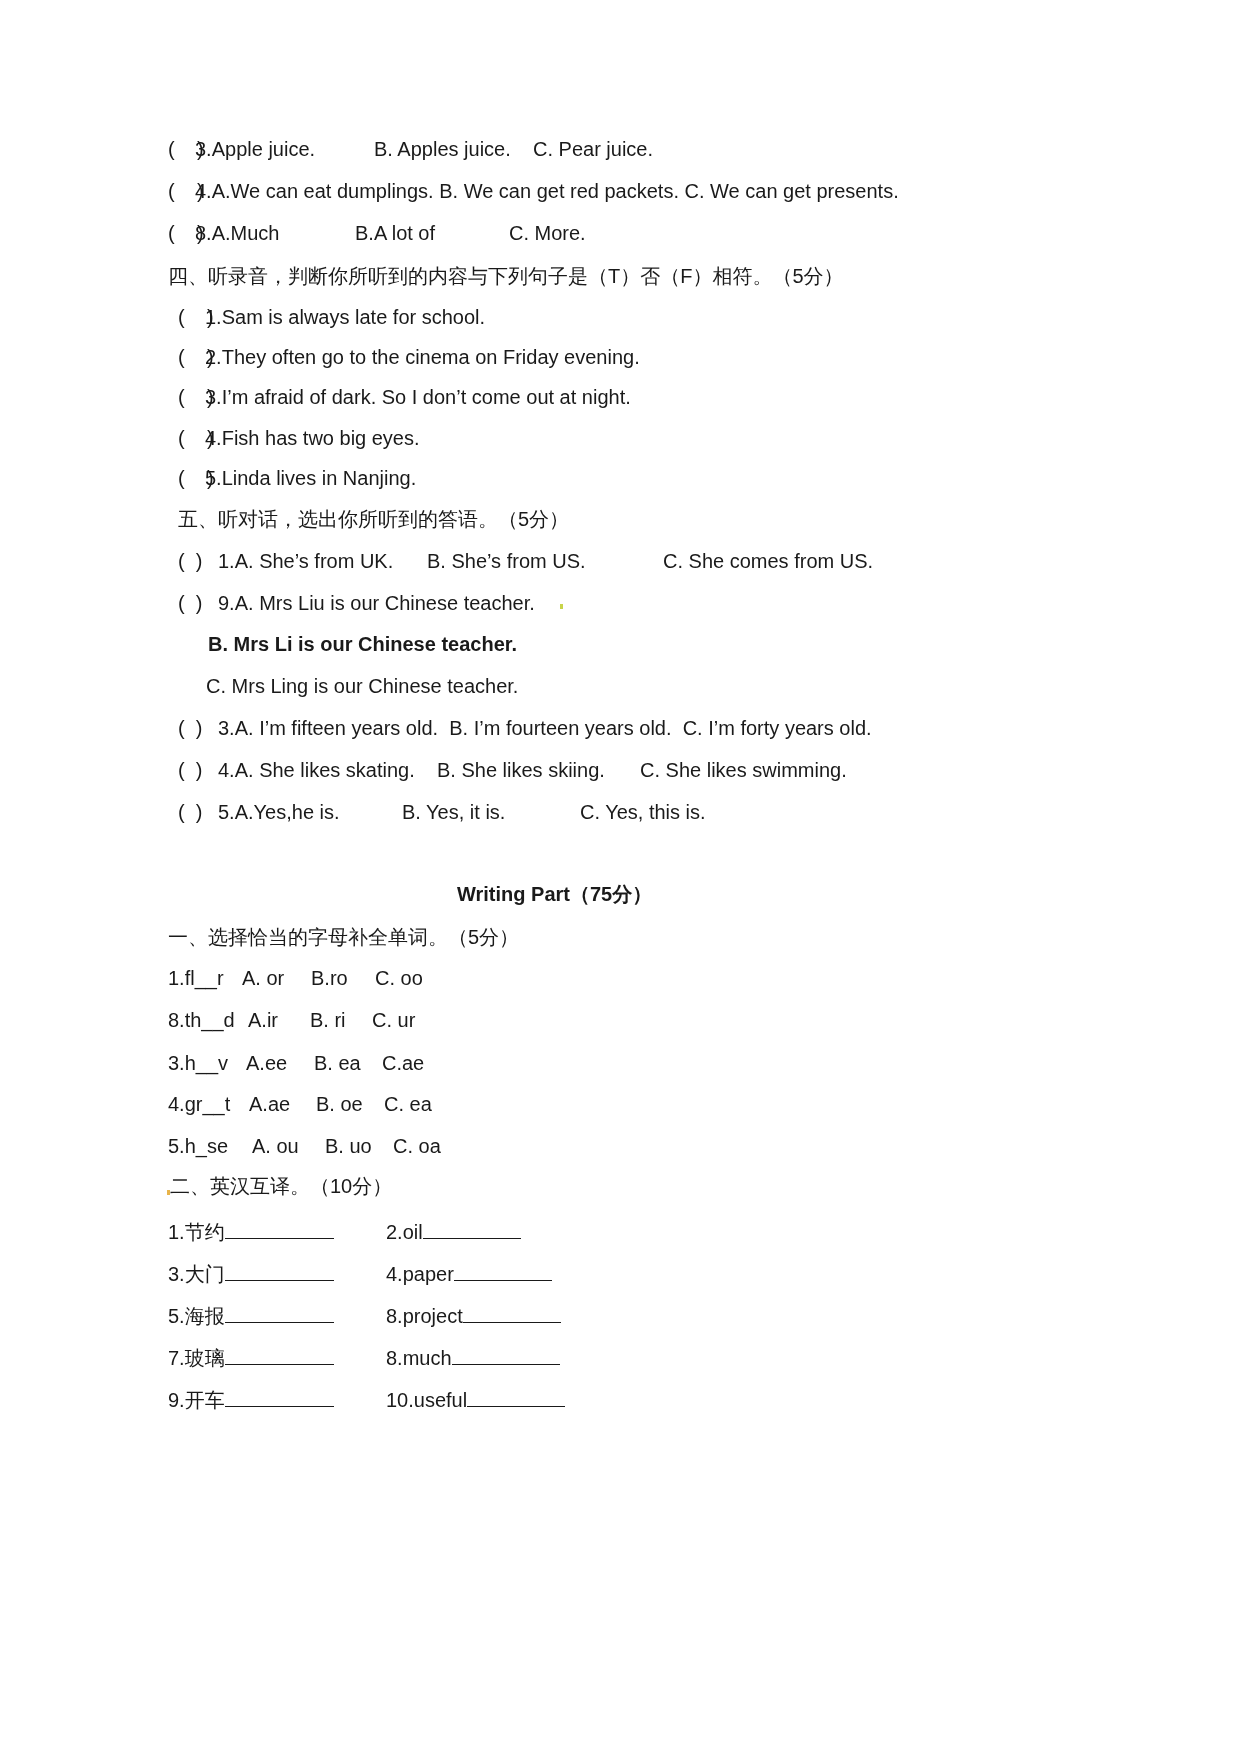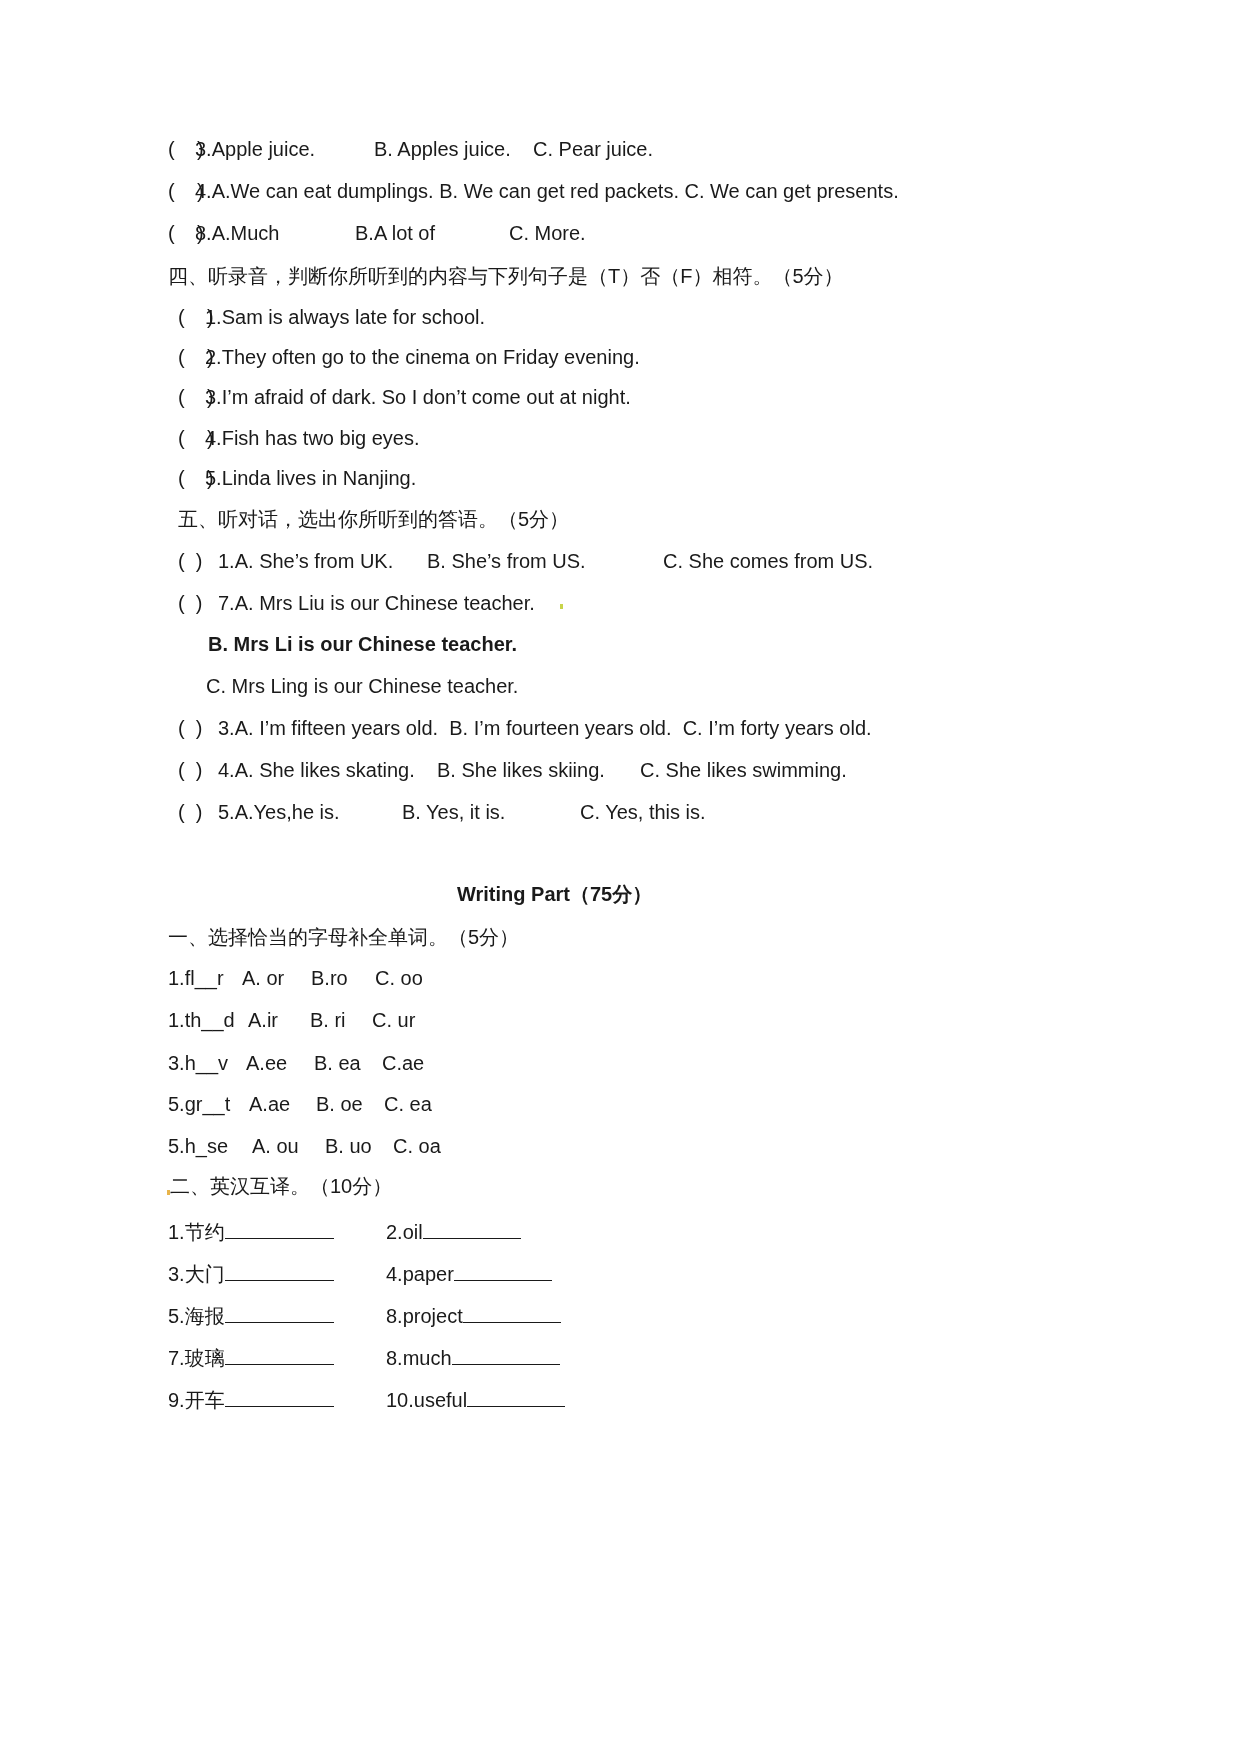--- a/index.html
+++ b/index.html
@@ -55,21 +55,21 @@
 
 <div class="line" style="left:178px; top:507px;">五、听对话，选出你所听到的答语。（5分）</div>
 <div class="line" style="left:178px; top:549px;">
   <span class="seg" style="left:0;">(  )</span>
   <span class="seg" style="left:40px;">1.A. She’s from UK.</span>
   <span class="seg" style="left:249px;">B. She’s from US.</span>
   <span class="seg" style="left:437px;margin-left:48px;">C. She comes from US.</span>
 </div>
 <div class="line" style="left:178px; top:591px;">
   <span class="seg" style="left:0;">(  )</span>
-  <span class="seg" style="left:40px;">7.A. Mrs Liu is our Chinese teacher.</span>
+  <span class="seg" style="left:40px;">9.A. Mrs Liu is our Chinese teacher.</span>
 </div>
 <div class="mark" style="left:560px; top:604px; background:#c8d44a;"></div>
 <div class="line" style="left:208px; top:632px;font-weight:bold;">B. Mrs Li is our Chinese teacher.</div>
 <div class="line" style="left:206px; top:674px;">C. Mrs Ling is our Chinese teacher.</div>
 <div class="line" style="left:178px; top:716px;">
   <span class="seg" style="left:0;">(  )</span>
   <span class="seg" style="left:40px;">3.A. I’m fifteen years old.  B. I’m fourteen years old.  C. I’m forty years old.</span>
 </div>
 <div class="line" style="left:178px; top:758px;">
   <span class="seg" style="left:0;">(  )</span>
@@ -87,33 +87,33 @@
 <div class="line bold" style="left:457px; top:882px;">Writing Part（75分）</div>
 
 <div class="line" style="left:168px; top:925px;">一、选择恰当的字母补全单词。（5分）</div>
 <div class="line" style="left:168px; top:966px;">
   <span class="seg" style="left:0;">1.fl__r</span>
   <span class="seg" style="left:74px;">A. or</span>
   <span class="seg" style="left:143px;">B.ro</span>
   <span class="seg" style="left:207px;">C. oo</span>
 </div>
 <div class="line" style="left:168px; top:1008px;">
-  <span class="seg" style="left:0;">1.th__d</span>
+  <span class="seg" style="left:0;">8.th__d</span>
   <span class="seg" style="left:80px;">A.ir</span>
   <span class="seg" style="left:142px;">B. ri</span>
   <span class="seg" style="left:204px;">C. ur</span>
 </div>
 <div class="line" style="left:168px; top:1051px;">
   <span class="seg" style="left:0;">3.h__v</span>
   <span class="seg" style="left:78px;">A.ee</span>
   <span class="seg" style="left:146px;">B. ea</span>
   <span class="seg" style="left:214px;">C.ae</span>
 </div>
 <div class="line" style="left:168px; top:1092px;">
-  <span class="seg" style="left:0;">5.gr__t</span>
+  <span class="seg" style="left:0;">4.gr__t</span>
   <span class="seg" style="left:81px;">A.ae</span>
   <span class="seg" style="left:148px;">B. oe</span>
   <span class="seg" style="left:216px;">C. ea</span>
 </div>
 <div class="line" style="left:168px; top:1134px;">
   <span class="seg" style="left:0;">5.h_se</span>
   <span class="seg" style="left:84px;">A. ou</span>
   <span class="seg" style="left:157px;">B. uo</span>
   <span class="seg" style="left:225px;">C. oa</span>
 </div>

